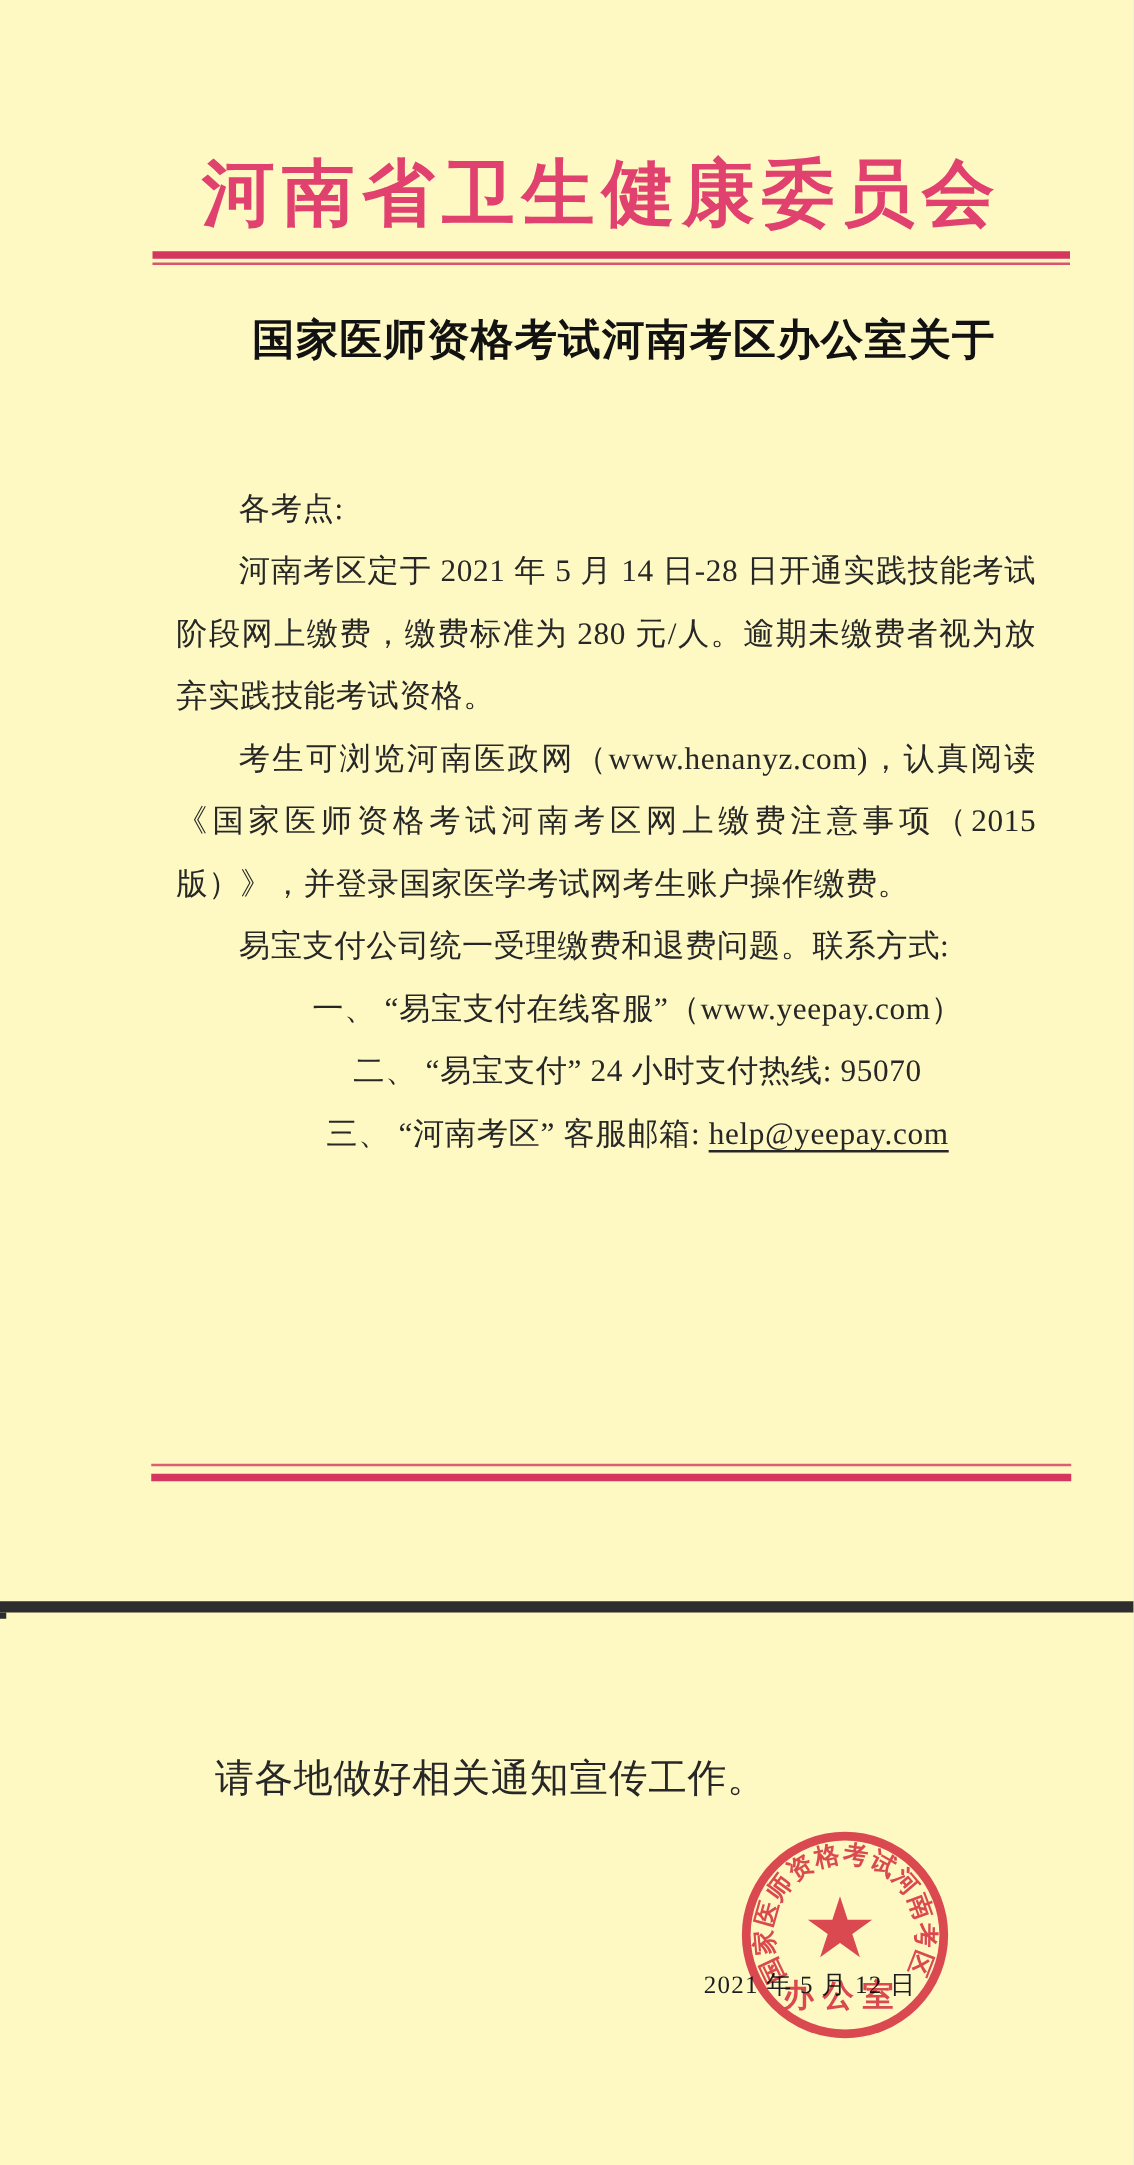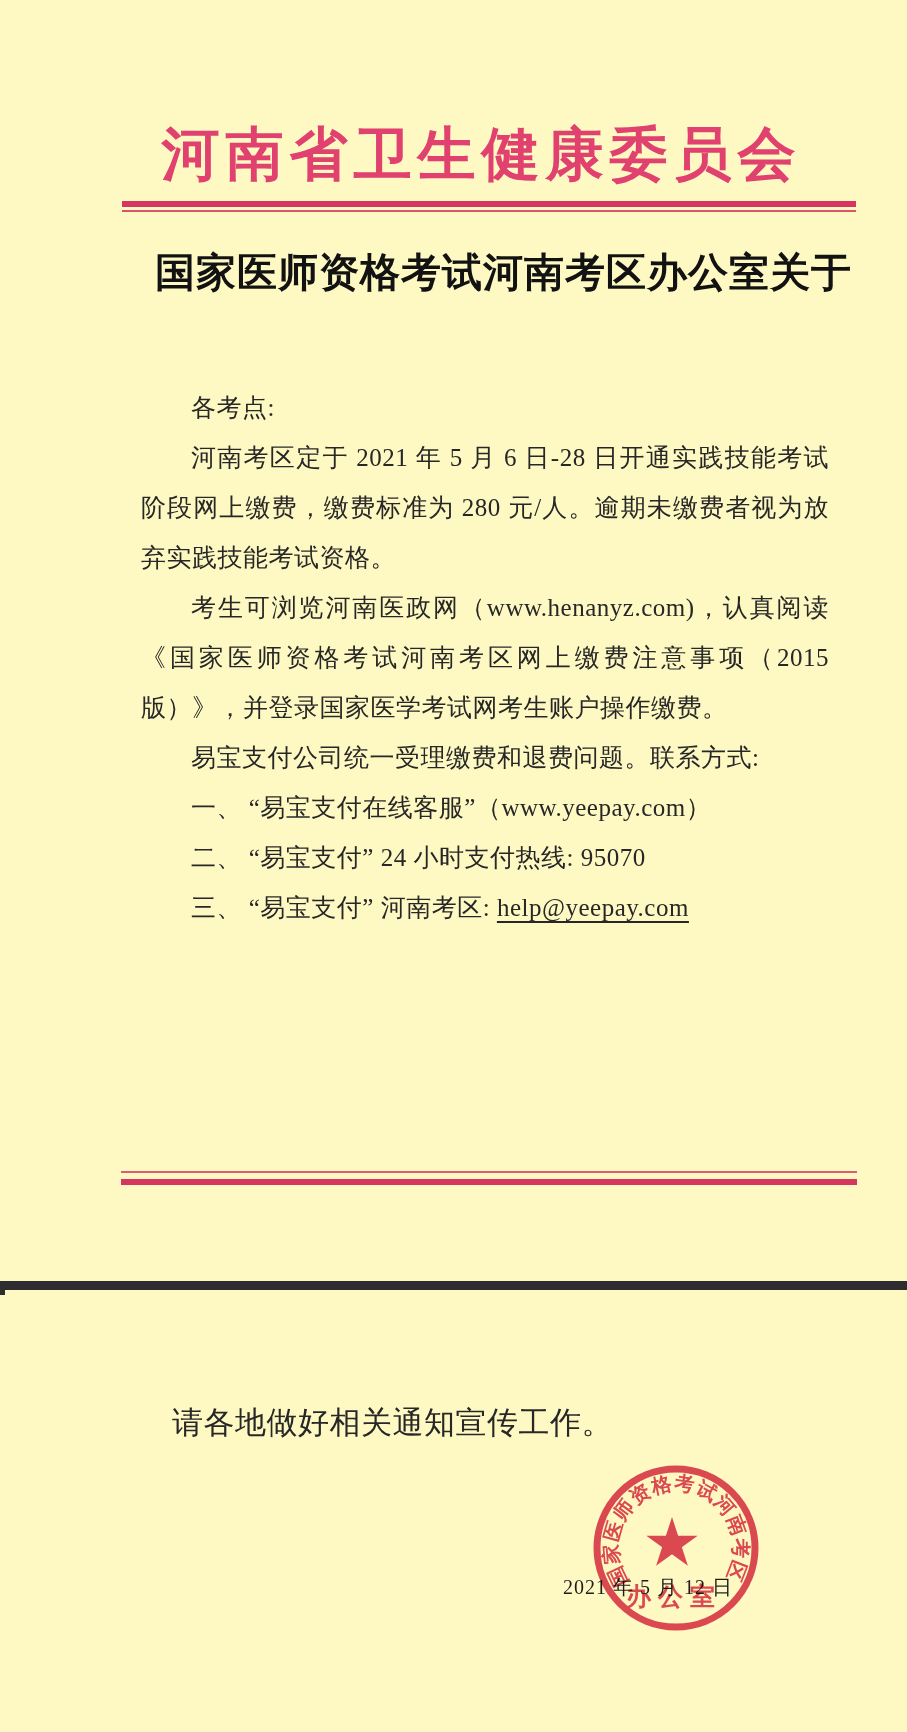--- a/index.html
+++ b/index.html
@@ -14,31 +14,31 @@
     text-align:center;transform:translateX(28px);
     font-size:58px;font-weight:700;letter-spacing:6px;
     color:#e0416f;white-space:nowrap;
   }
   .rule{position:absolute;background:#d43660;}
   .rule-top-thick{top:201px;left:122px;width:734px;height:6px;}
   .rule-top-thin{top:210px;left:122px;width:734px;height:2px;opacity:.85;}
   .doc-title{
     position:absolute;top:249px;left:141px;width:688px;
     text-align:center;transform:translateX(14px);
-    font-size:40px;line-height:47px;font-weight:700;color:#121212;
+    font-size:34px;line-height:47px;font-weight:700;color:#121212;
     letter-spacing:1px;white-space:nowrap;
   }
   .body-text{
     position:absolute;top:383px;left:141px;width:688px;
     font-size:25px;line-height:50px;text-align:justify;
     letter-spacing:.5px;
   }
   .body-text p{margin:0;text-indent:2em;}
   .salutation{text-indent:0;}
-  .contact-line{text-align:left;white-space:nowrap;}
+  .contact-line{text-align:center;white-space:nowrap;}
   .email{text-decoration:underline;text-underline-offset:5px;}
   .rule-bot-thin{top:1171px;left:121px;width:736px;height:2px;opacity:.8;}
   .rule-bot-thick{top:1179px;left:121px;width:736px;height:6px;}
   .black-bar{position:absolute;top:1281px;left:0;width:907px;height:9px;background:#2d2d2f;}
   .black-notch{position:absolute;top:1290px;left:0;width:5px;height:5px;background:#2d2d2f;}
   .note-line{
     position:absolute;top:1402px;left:172px;
     font-size:31px;letter-spacing:.5px;white-space:nowrap;
   }
   .date-line{
@@ -60,26 +60,26 @@
 
   <div class="rule rule-top-thick"></div>
   <div class="rule rule-top-thin"></div>
 
   <div class="doc-title">
     <div>国家医师资格考试河南考区办公室关于</div>
   </div>
 
   <div class="body-text">
     <p class="salutation">各考点:</p>
-    <p>河南考区定于 2021 年 5 月 6 日-28 日开通实践技能考试阶段网上缴费，缴费标准为 280 元/人。逾期未缴费者视为放弃实践技能考试资格。</p>
+    <p>河南考区定于 2021 年 5 月 14 日-28 日开通实践技能考试阶段网上缴费，缴费标准为 280 元/人。逾期未缴费者视为放弃实践技能考试资格。</p>
     <p>考生可浏览河南医政网（www.henanyz.com)，认真阅读《国家医师资格考试河南考区网上缴费注意事项（2015 版）》，并登录国家医学考试网考生账户操作缴费。</p>
     <p>易宝支付公司统一受理缴费和退费问题。联系方式:</p>
     <p class="contact-line">一、 “易宝支付在线客服”（www.yeepay.com）</p>
     <p class="contact-line">二、 “易宝支付” 24 小时支付热线: 95070</p>
-    <p class="contact-line"><span>三、 “易宝支付” 河南考区: </span><span class="email">help@yeepay.com</span></p>
+    <p class="contact-line"><span>三、 “河南考区” 客服邮箱: </span><span class="email">help@yeepay.com</span></p>
   </div>
 
   <div class="rule rule-bot-thin"></div>
   <div class="rule rule-bot-thick"></div>
 
   <div class="black-bar"></div>
   <div class="black-notch"></div>
 
   <div class="note-line">请各地做好相关通知宣传工作。</div>
 

